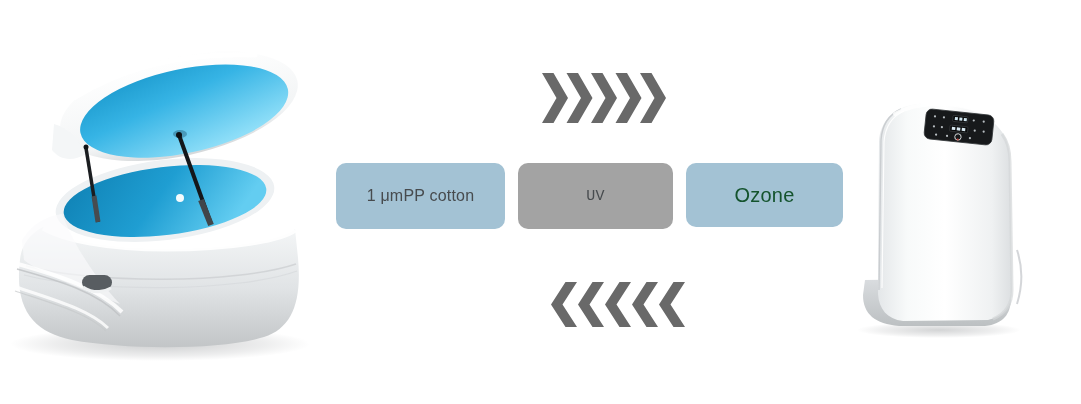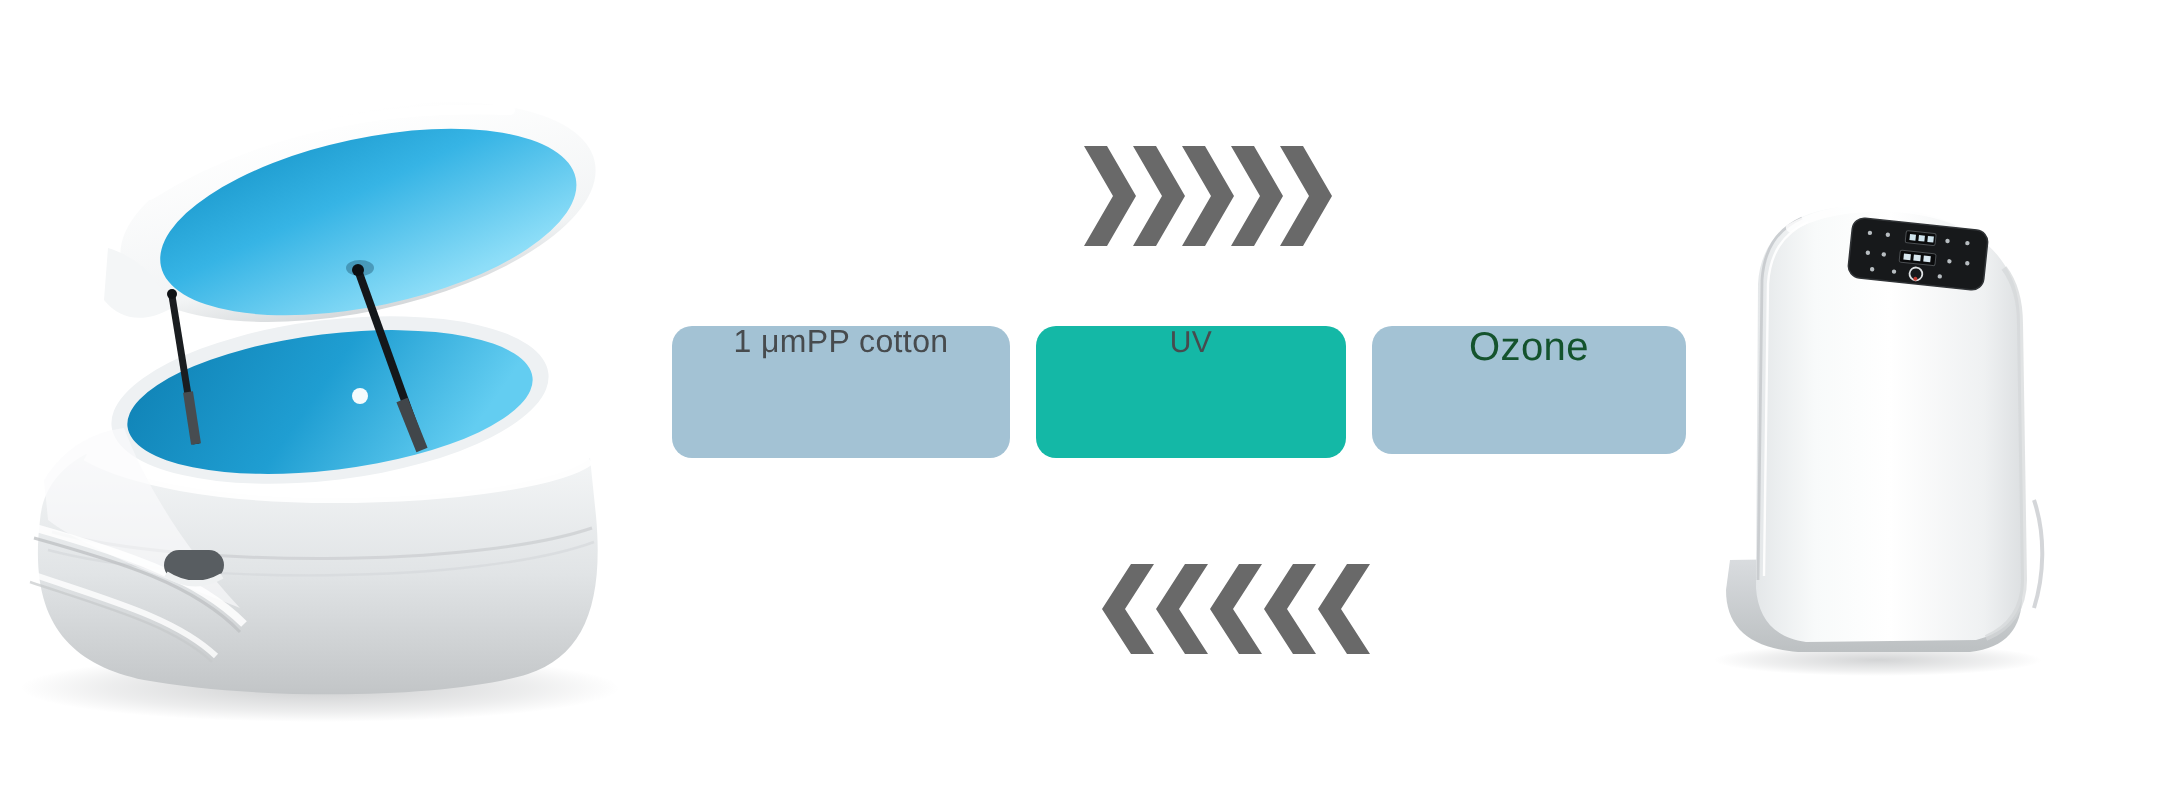--- a/index.html
+++ b/index.html
@@ -6,21 +6,21 @@
   .canvas{
     position:relative;width:1081px;height:404px;background:#ffffff;overflow:hidden;
     font-family:"Liberation Sans",sans-serif;
   }
   .float-tank{position:absolute;left:2px;top:28px;width:312px;height:340px;}
   .purifier{position:absolute;left:855px;top:90px;width:170px;height:250px;}
   .arrows-top{position:absolute;left:542px;top:73px;width:124px;height:50px;}
   .arrows-bottom{position:absolute;left:551px;top:282px;width:134px;height:45px;}
   .stages{position:absolute;left:336px;top:163px;display:flex;gap:13px;}
   .stage{
-    height:66px;border-radius:10px;display:flex;align-items:flex-start;justify-content:center;
+    height:66px;border-radius:10px;display:flex;align-items:center;justify-content:center;
     letter-spacing:0.2px;
   }
   .s1{width:169px;font-size:16px;}
   .s2{width:155px;font-size:15px;}
   .s3{width:157px;height:64px;font-size:20px;}
 </style>
 </head>
 <body>
 
 <div class="canvas">
@@ -99,21 +99,21 @@
       <polygon points="24.5,0 36,0 50.5,25 36,50 24.5,50 39,25" fill="#696969"></polygon>
       <polygon points="49,0 60.5,0 75,25 60.5,50 49,50 63.5,25" fill="#696969"></polygon>
       <polygon points="73.5,0 85,0 99.5,25 85,50 73.5,50 88,25" fill="#696969"></polygon>
       <polygon points="98,0 109.5,0 124,25 109.5,50 98,50 112.5,25" fill="#696969"></polygon>
     </svg>
 
   <div class="stages">
     <div class="stage s1" style="background: rgb(163, 194, 212); color: rgb(71, 75, 78);">
       <span>1 μmPP cotton</span>
     </div>
-    <div class="stage s2" style="background: #14b8a6; color: rgb(71, 75, 78);">
+    <div class="stage s2" style="background: #a3a3a3; color: rgb(71, 75, 78); font-family: Liberation Mono, monospace;">
       <span>UV</span>
     </div>
     <div class="stage s3" style="background: rgb(163, 194, 212); color: #14532d;">
       <span>Ozone</span>
     </div>
   </div>
 
   <svg class="arrows-bottom" viewBox="0 0 134 45" aria-hidden="true">
       <polygon points="134,0 122.5,0 108,22.5 122.5,45 134,45 119.5,22.5" fill="#696969"></polygon>
       <polygon points="107,0 95.5,0 81,22.5 95.5,45 107,45 92.5,22.5" fill="#696969"></polygon>

